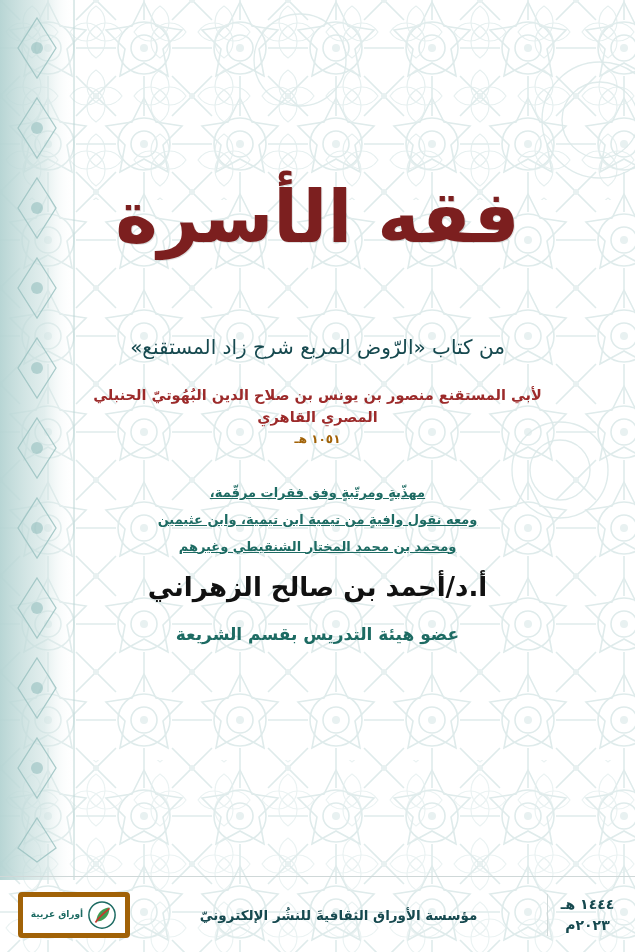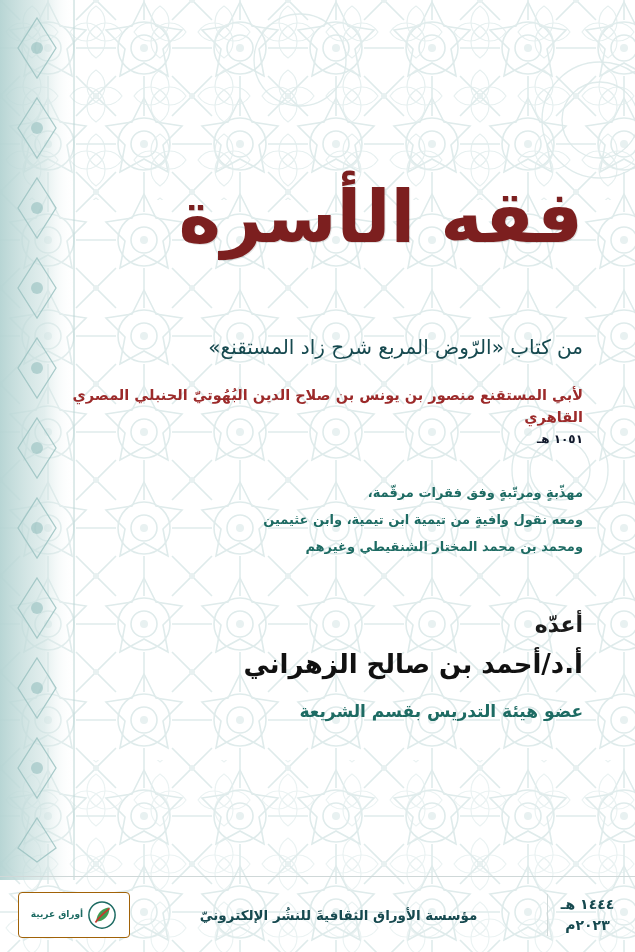--- a/index.html
+++ b/index.html
@@ -22,21 +22,22 @@
   .ornament-layer {
     position:absolute; inset:0;
     pointer-events:none;
   }
   .ornament-layer svg { display:block; width:100%; height:100%; }
 
   
   .content {
     position:absolute;
     left:0; right:0; top:0;
-    padding:0 52px;
+    padding:0 68px;
+    text-align:center;
   }
 
   .main-title {
     margin-top:176px;
     font-family:"DejaVu Sans", sans-serif;
     font-weight:bold;
     font-size:72px;
     line-height:1.15;
     color:#7c1f1f;
     letter-spacing:-1px;
@@ -57,30 +58,31 @@
     font-weight:bold;
     font-size:14.5px;
     color:#9c2a2a;
     line-height:1.5;
   }
   .author-year {
     margin-top:4px;
     font-family:"DejaVu Sans", sans-serif;
     font-weight:bold;
     font-size:12px;
-    color:#0f172a;
+    color:#a16207;
   }
 
   .notes {
     margin-top:34px;
     color:#1d6b63;
     font-family:"DejaVu Sans", sans-serif;
     font-size:13px;
     line-height:2.05;
     font-weight:bold;
+    text-decoration:underline;
   }
 
   .prepared-label {
     margin-top:52px;
     font-family:"DejaVu Sans", sans-serif;
     font-weight:bold;
     font-size:22px;
     color:#1b1b1b;
   }
   .prepared-name {
@@ -142,21 +144,21 @@
     margin-top:5px;
     font-family:"DejaVu Sans", sans-serif;
     font-size:7.2px;
     color:#2a2a2a;
     line-height:1.65;
   }
 
   .footer-logo {
     flex:0 0 auto;
     width:112px; height:46px;
-    border:1px solid #a16207;
+    border:5px solid #a16207;
     border-radius:4px;
     background:#ffffff;
     display:flex;
     align-items:center;
     justify-content:center;
     gap:4px;
     padding:2px 4px;
   }
   .logo-mark { width:30px; height:30px; }
   .logo-text {
@@ -276,21 +278,20 @@
     <div class="author-line">لأبي المستقنع منصور بن يونس بن صلاح الدين  البُهُوتيّ الحنبلي المصري القاهري</div>
 
     <div class="author-year">١٠٥١ هـ</div>
 
     <div class="notes">
       <div>مهذّبةٍ ومرتّبةٍ وفق فقرات مرقّمة،</div>
       <div>ومعه نقول وافيةٍ من تيمية ابن تيمية، وابن عثيمين</div>
       <div>ومحمد بن محمد المختار الشنقيطي وغيرهم</div>
     </div>
 
-    <div class="prepared-label">أعدّه</div>
 
     <div class="prepared-name">أ.د/أحمد بن صالح الزهراني</div>
 
     <div class="affiliation">
       <div>عضو هيئة التدريس بقسم الشريعة</div>
     </div>
   </div>
 
   <div class="footer">
 

